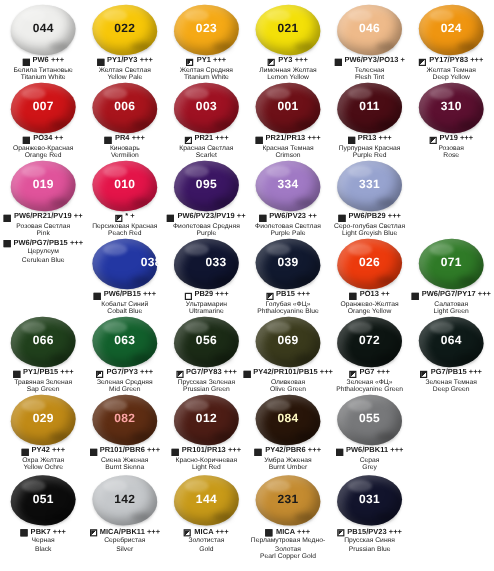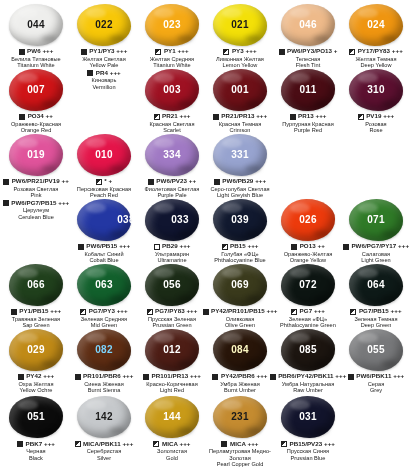--- a/index.html
+++ b/index.html
@@ -243,20 +243,25 @@
         <div class="info">
           <div class="pig-line">
             <span class="opacity-mark opaque"></span>
             <span class="pig-code">PO34 ++</span>
           </div>
           <div class="name-ru">Оранжево-Красная</div>
           <div class="name-en">Orange Red</div>
         </div>
       </div>
       <div class="cell">
+        <div class="swatch-wrap">
+          <div class="blob" style="background: rgb(168, 20, 28); border-radius: 51% 49% 46% 54% / 49% 52% 48% 51%;">
+            <span class="code" style="color: rgb(255, 255, 255);">006</span>
+          </div>
+        </div>
         <div class="info">
           <div class="pig-line">
             <span class="opacity-mark opaque"></span>
             <span class="pig-code">PR4 +++</span>
           </div>
           <div class="name-ru">Киноварь</div>
           <div class="name-en">Vermilion</div>
         </div>
       </div>
       <div class="cell">
@@ -346,20 +351,35 @@
           <div class="pig-line">
             <span class="opacity-mark semi"></span>
             <span class="pig-code">* +</span>
           </div>
           <div class="name-ru">Персиковая Красная</div>
           <div class="name-en">Peach Red</div>
         </div>
       </div>
       <div class="cell">
         <div class="swatch-wrap">
+          <div class="blob" style="background: rgb(59, 22, 99); border-radius: 47% 53% 50% 50% / 53% 47% 52% 48%;">
+            <span class="code" style="color: rgb(255, 255, 255);">095</span>
+          </div>
+        </div>
+        <div class="info">
+          <div class="pig-line">
+            <span class="opacity-mark opaque"></span>
+            <span class="pig-code">PW6/PV23/PV19 ++</span>
+          </div>
+          <div class="name-ru">Фиолетовая Средняя</div>
+          <div class="name-en">Purple</div>
+        </div>
+      </div>
+      <div class="cell">
+        <div class="swatch-wrap">
           <div class="blob" style="background: rgb(160, 121, 196); border-radius: 51% 49% 46% 54% / 49% 52% 48% 51%;">
             <span class="code" style="color: rgb(255, 255, 255);">334</span>
           </div>
         </div>
         <div class="info">
           <div class="pig-line">
             <span class="opacity-mark opaque"></span>
             <span class="pig-code">PW6/PV23 ++</span>
           </div>
           <div class="name-ru">Фиолетовая Светлая</div>
@@ -573,21 +593,21 @@
             <span class="opacity-mark opaque"></span>
             <span class="pig-code">PY42 +++</span>
           </div>
           <div class="name-ru">Охра Желтая</div>
           <div class="name-en">Yellow Ochre</div>
         </div>
       </div>
       <div class="cell">
         <div class="swatch-wrap">
           <div class="blob" style="background: rgb(94, 45, 19); border-radius: 51% 49% 46% 54% / 49% 52% 48% 51%;">
-            <span class="code" style="color: #7dd3fc;">082</span>
+            <span class="code" style="color: #fca5a5;">082</span>
           </div>
         </div>
         <div class="info">
           <div class="pig-line">
             <span class="opacity-mark opaque"></span>
             <span class="pig-code">PR101/PBR6 +++</span>
           </div>
           <div class="name-ru">Сиена Жженая</div>
           <div class="name-en">Burnt Sienna</div>
         </div>
@@ -613,35 +633,20 @@
             <span class="code" style="color: #fef9c3;">084</span>
           </div>
         </div>
         <div class="info">
           <div class="pig-line">
             <span class="opacity-mark opaque"></span>
             <span class="pig-code">PY42/PBR6 +++</span>
           </div>
           <div class="name-ru">Умбра Жженая</div>
           <div class="name-en">Burnt Umber</div>
-        </div>
-      </div>
-      <div class="cell">
-        <div class="swatch-wrap">
-          <div class="blob" style="background: rgb(28, 21, 16); border-radius: 47% 53% 50% 50% / 53% 47% 52% 48%;">
-            <span class="code" style="color: rgb(255, 255, 255);">085</span>
-          </div>
-        </div>
-        <div class="info">
-          <div class="pig-line">
-            <span class="opacity-mark opaque"></span>
-            <span class="pig-code">PBR6/PY42/PBK11 +++</span>
-          </div>
-          <div class="name-ru">Умбра Натуральная</div>
-          <div class="name-en">Raw Umber</div>
         </div>
       </div>
       <div class="cell">
         <div class="swatch-wrap">
           <div class="blob" style="background: rgb(119, 120, 122); border-radius: 51% 49% 46% 54% / 49% 52% 48% 51%;">
             <span class="code" style="color: rgb(255, 255, 255);">055</span>
           </div>
         </div>
         <div class="info">
           <div class="pig-line">

